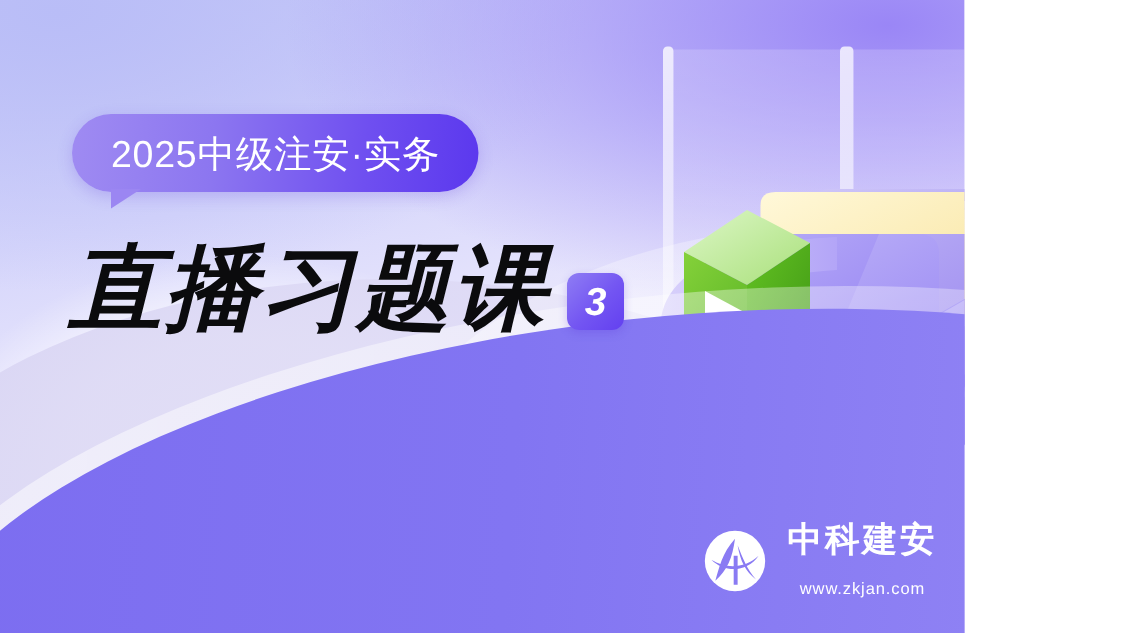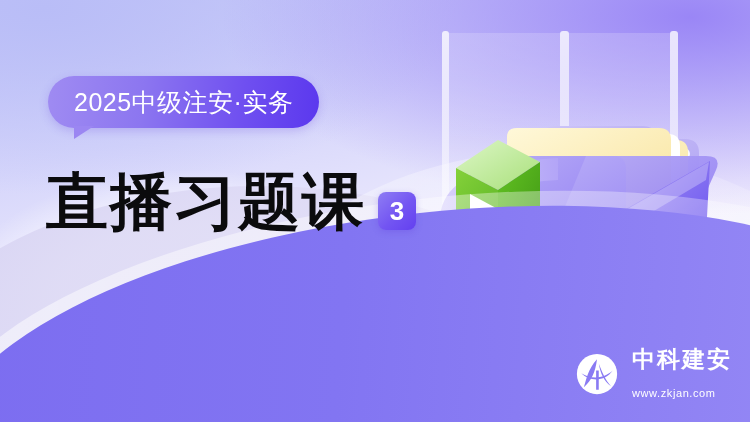--- a/index.html
+++ b/index.html
@@ -2,25 +2,26 @@
 <html><head>
 <meta charset="utf-8">
 <style>
   html, body {
     margin: 0;
     padding: 0;
     background: #ffffff;
   }
   #banner {
     position: relative;
-    width: 750px;
+    width: 643px;
     height: 422px;
     overflow: hidden;
     font-family: "Liberation Sans", "DejaVu Sans", sans-serif;
     background: linear-gradient(135deg, #c3c6f8 0%, #cfd2fb 22%, #e9e7fb 48%, #f2effd 62%, #bcb6f7 88%, #9f8ef5 100%);
+    text-align: center;
   }
 
   
   .bg-base {
     position: absolute;
     inset: 0;
     background:
       radial-gradient(120% 90% at 92% 4%, #9a86f6 0%, rgba(154,134,246,0) 52%),
       radial-gradient(100% 80% at 6% 2%, #b9bdf7 0%, rgba(185,189,247,0) 55%),
       linear-gradient(168deg, #c4c7f8 0%, #d6d6fb 30%, #efecfd 58%, #f4f1fe 74%, #e7e3fc 100%);
@@ -130,21 +131,21 @@
     position: absolute;
     left: 46px;
     top: 152px;
   }
   .line {
     position: relative;
     display: flex;
     align-items: flex-end;
     height: 72px;
   }
-  .line2 { margin-top: 12px; }
+  .line2 { margin-top: 2px; font-style: italic; }
   .title {
     position: relative;
     z-index: 2;
     font-family: "DejaVu Serif", "Liberation Serif", serif;
     font-weight: bold;
     font-size: 62px;
     line-height: 68px;
     color: #0b0b0d;
     letter-spacing: 2px;
     white-space: nowrap;

